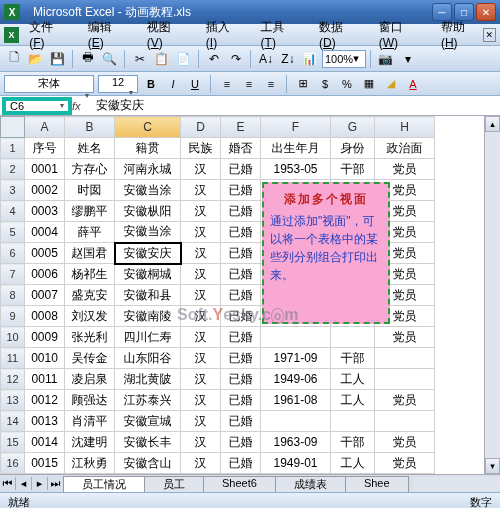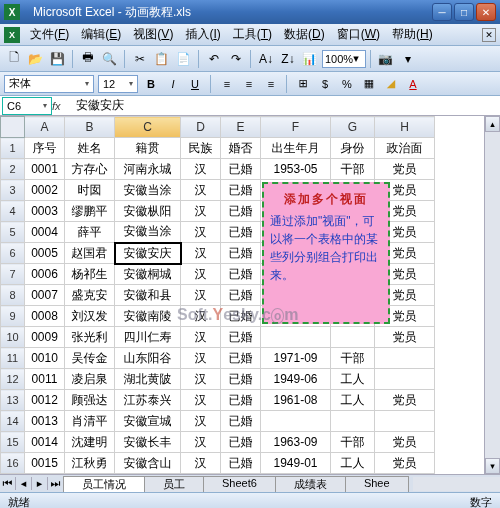--- a/index.html
+++ b/index.html
@@ -14,27 +14,27 @@
 .menubar .xl { width:16px; height:16px; background:#1a7a3a; margin-right:6px; display:flex; align-items:center; justify-content:center; color:#fff; font-size:9px; font-weight:bold; }
 .mitem { padding:2px 4px; cursor:pointer; }
 .mitem u { text-decoration:underline; }
 .menuspacer { flex:1; }
 .menuclose { width:14px; height:14px; border:1px solid #888; display:flex; align-items:center; justify-content:center; font-size:9px; cursor:pointer; }
 .toolbar { height:26px; background:linear-gradient(#e8f0fa,#c8d8ec); display:flex; align-items:center; padding:0 4px; border-bottom:1px solid #90b0d0; gap:2px; }
 .tbtn { width:20px; height:20px; display:flex; align-items:center; justify-content:center; cursor:pointer; border:1px solid transparent; font-size:12px; }
 .tsep { width:2px; height:18px; border-left:1px solid #90b0d0; margin:0 2px; }
 .zoom { width:44px; height:18px; background:#fff; border:1px solid #7aa0d0; font-size:11px; padding:0 2px; display:flex; align-items:center; }
 .fmtbar { height:24px; background:linear-gradient(#e8f0fa,#c8d8ec); display:flex; align-items:center; padding:0 4px; border-bottom:1px solid #90b0d0; gap:4px; }
-.combo { height:18px; background:#fff; border:1px solid #7aa0d0; display:flex; align-items:center; padding:0 4px; font-size:11px; }
+.combo { height:18px; background:#fff; border:1px solid #7aa0d0; display:flex; align-items:center; padding:0 4px; font-size:11px;flex-direction:column; }
 .combo.font { width:90px; }
 .combo.size { width:40px; }
 .combo .dd { margin-left:auto; font-size:8px; color:#555; }
 .fbtbn { width:18px; height:18px; display:flex; align-items:center; justify-content:center; cursor:pointer; font-size:11px; }
 .fmlbar { height:20px; background:#fff; display:flex; align-items:center; border-bottom:1px solid #aab; }
-.namebox { width:50px; height:18px; border:1px solid #14b8a6; background:#fff; padding:0 4px; font-size:11px; display:flex; align-items:center; margin-left:2px; }
+.namebox { width:70px; height:18px; border:4px solid #14b8a6; background:#fff; padding:0 4px; font-size:11px; display:flex; align-items:center; margin-left:2px; }
 .namebox .dd { margin-left:auto; font-size:8px; color:#555; }
 .fx { width:20px; text-align:left; font-style:italic; font-size:11px; color:#444; }
 .fmlinput { flex:1; padding:0 4px; font-size:12px; }
 .grid { position:relative; height:358px; overflow:hidden; background:#fff; }
 table { border-collapse:collapse; table-layout:fixed; }
 th,td { border:1px solid #d0d0d0; height:21px; font-size:12px; overflow:hidden; white-space:nowrap; }
 .selall { width:24px; background:#e8ecf4; border:1px solid #9aa; }
 .colh { background:linear-gradient(#f0f4fa,#d8e0ec); text-align:center; font-weight:normal; color:#333; }
 .colh.sel { background:linear-gradient(#f8e0a0,#f0c060); }
 .rowh { width:24px; background:linear-gradient(#f0f4fa,#d8e0ec); text-align:center; font-weight:normal; font-size:11px; color:#333; }
@@ -63,21 +63,21 @@
   <div class="title">Microsoft Excel - 动画教程.xls</div>
   <div class="winbtns">
     <div class="winbtn">─</div>
     <div class="winbtn">□</div>
     <div class="winbtn close">✕</div>
   </div>
 </div>
 
 <div class="menubar">
   <div class="xl">X</div>
-  <div id="menuitems" style="display: flex; gap: 4px;">
+  <div id="menuitems" style="display: flex; gap: 14px;">
       <span class="mitem">文件(<u>F</u>)</span>
       <span class="mitem">编辑(<u>E</u>)</span>
       <span class="mitem">视图(<u>V</u>)</span>
       <span class="mitem">插入(<u>I</u>)</span>
       <span class="mitem">工具(<u>T</u>)</span>
       <span class="mitem">数据(<u>D</u>)</span>
       <span class="mitem">窗口(<u>W</u>)</span>
       <span class="mitem">帮助(<u>H</u>)</span>
     </div>
   <div class="menuspacer"></div>

